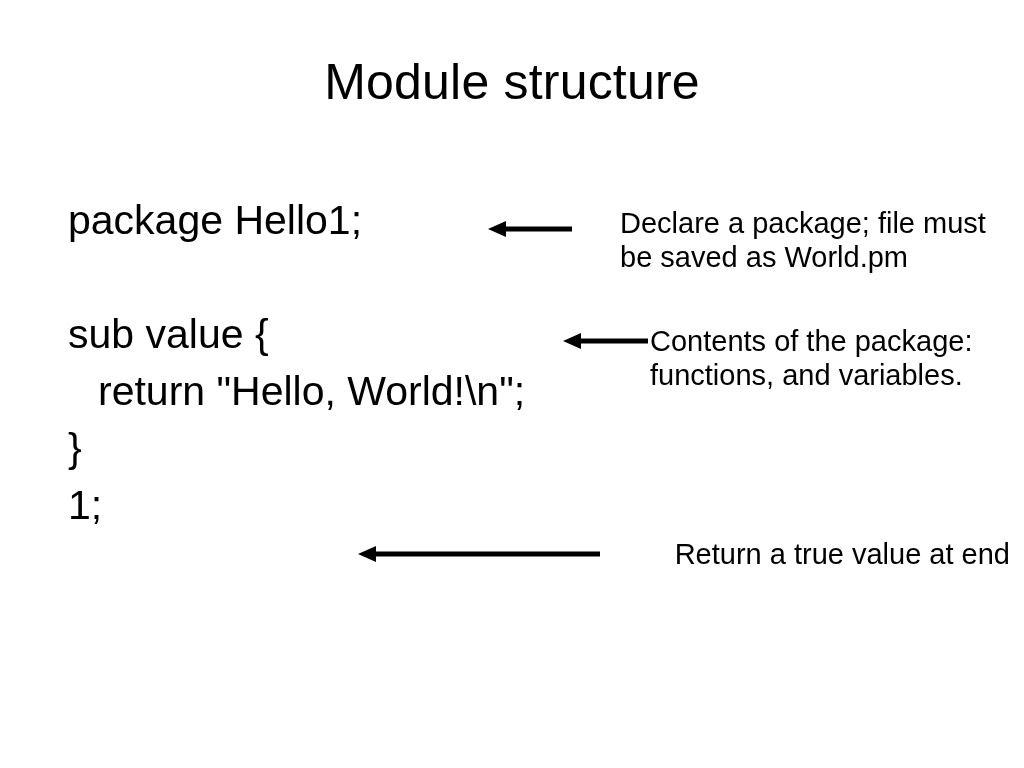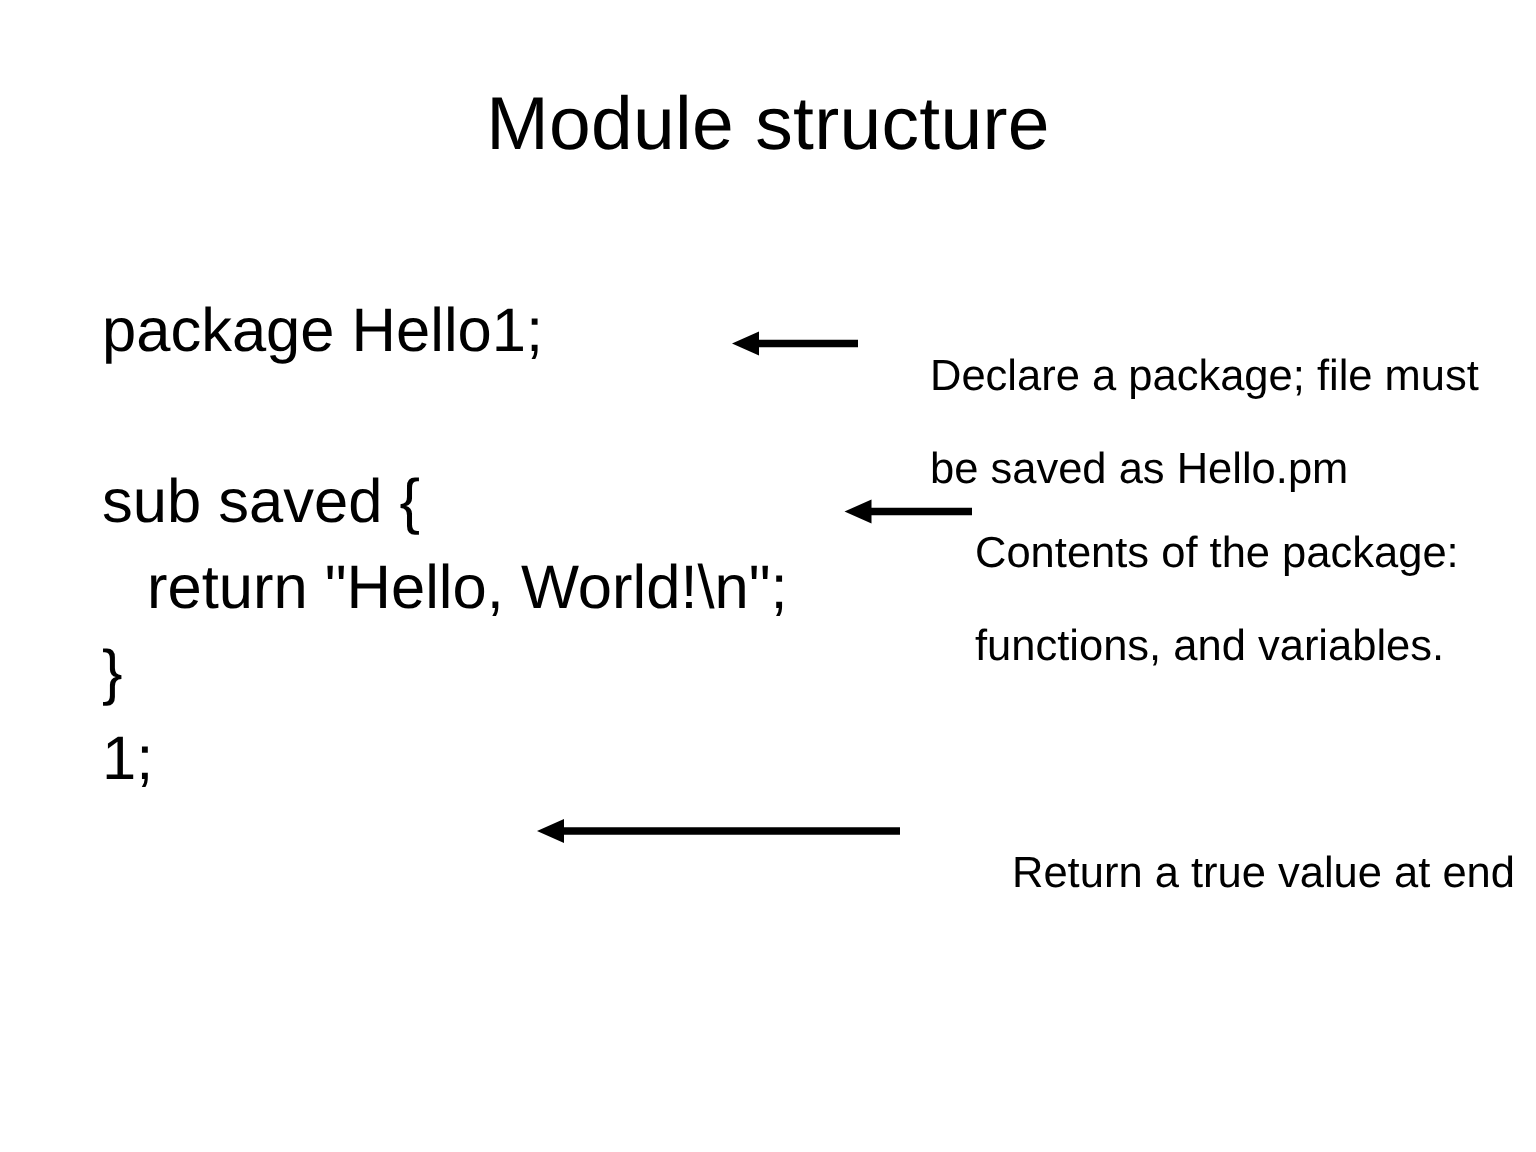--- a/index.html
+++ b/index.html
@@ -73,21 +73,21 @@
     width: 340px;
     text-align: left;
   }
   .ann-return {
     left: 620px;
     top: 537px;
     width: 390px;
     text-align: right;
     white-space: nowrap;
   }
-  .ann-line { display: block; margin-top: 28px; }
+  .ann-line { display: block; }
 
   
   .arrow {
     position: absolute;
     overflow: visible;
   }
   .arrow-shaft {
     stroke: #000000;
     stroke-width: 5;
   }
@@ -98,29 +98,29 @@
 </head>
 <body>
 
 <div id="slide">
 
   <div class="slide-title">Module structure</div>
 
   <div class="code-block">
     <div class="code-line">package Hello1;</div>
     <div class="code-line blank"></div>
-    <div class="code-line">sub saved {</div>
+    <div class="code-line">sub value {</div>
     <div class="code-line indent">return "Hello, World!\n";</div>
     <div class="code-line">}</div>
     <div class="code-line">1;</div>
   </div>
 
   <div class="annotation ann-package">
     <span class="ann-line">Declare a package; file must</span>
-    <span class="ann-line">be saved as Hello.pm</span>
+    <span class="ann-line">be saved as World.pm</span>
   </div>
 
   <div class="annotation ann-contents">
     <span class="ann-line">Contents of the package:</span>
     <span class="ann-line">functions, and variables.</span>
   </div>
 
   <div class="annotation ann-return">
     <span class="ann-line">Return a true value at end</span>
   </div>

